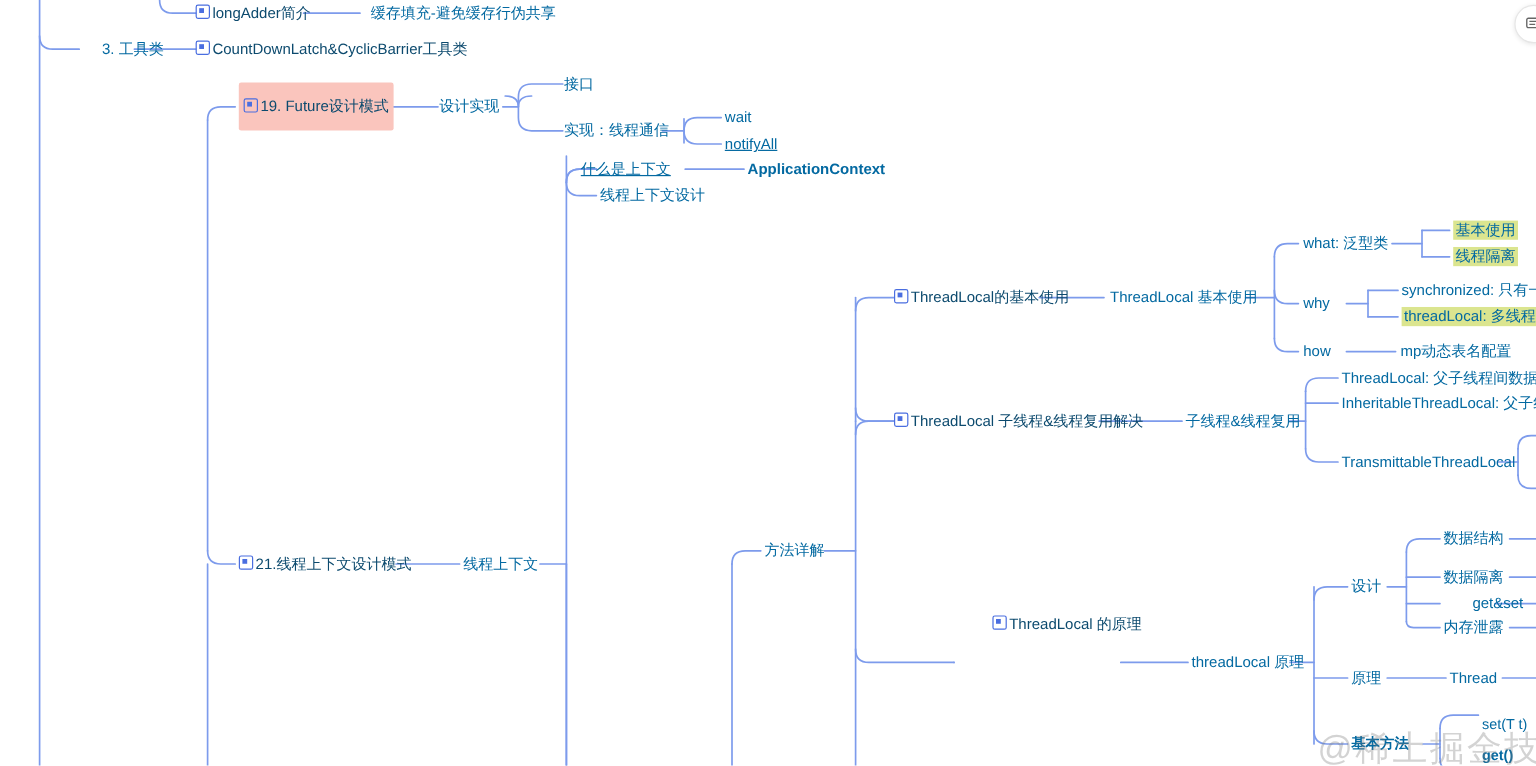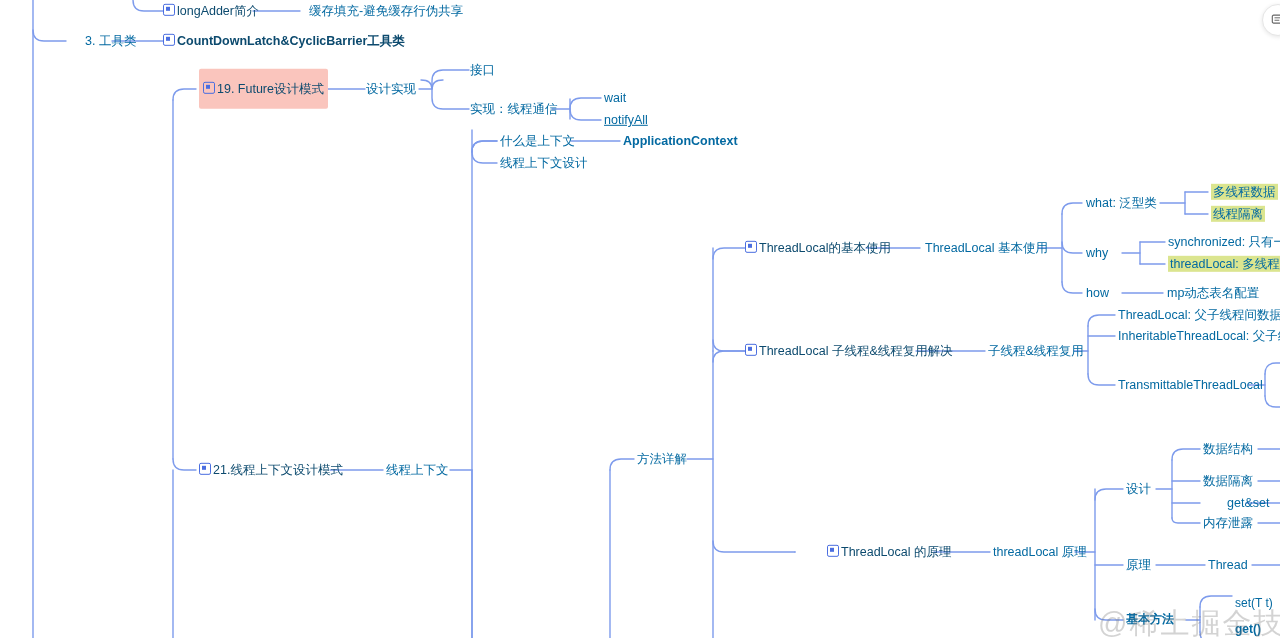--- a/index.html
+++ b/index.html
@@ -183,43 +183,43 @@
       <path d="M1200 632 q0 11 11 11 L1232 643"></path>
     </g>
   </svg>
 
   <div class="node lnk" style="left:163px;top:11px;">
     <span class="ic"></span><span>longAdder简介</span>
   </div>
   <div class="node plain" style="left:309px;top:11px;">缓存填充-避免缓存行伪共享</div>
 
   <div class="node plain" style="left:60px;top:41px;margin-left:25px;">3. 工具类</div>
-  <div class="node lnk" style="left:163px;top:41px;font-weight:bold;">
+  <div class="node lnk" style="left:163px;top:41px;">
     <span class="ic"></span><span>CountDownLatch&amp;CyclicBarrier工具类</span>
   </div>
 
   <div class="node lnk" style="left:199px;top:89px;">
     <span class="hl-pink"><span class="ic"></span><span>19. Future设计模式</span></span>
   </div>
   <div class="node plain" style="left:366px;top:89px;">设计实现</div>
   <div class="node plain" style="left:470px;top:70px;">接口</div>
   <div class="node plain" style="left:470px;top:109px;">实现：线程通信</div>
   <div class="node plain" style="left:604px;top:98px;">wait</div>
   <div class="node plain" style="left:604px;top:120px;text-decoration:underline;">notifyAll</div>
 
-  <div class="node plain" style="left:500px;top:141px;">什么是上下文</div>
+  <div class="node plain" style="left:484px;top:141px;text-decoration:underline;">什么是上下文</div>
   <div class="node plain" style="left:623px;top:141px;font-weight:bold;">ApplicationContext</div>
   <div class="node plain" style="left:500px;top:163px;">线程上下文设计</div>
 
   <div class="node lnk" style="left:745px;top:248px;">
     <span class="ic"></span><span>ThreadLocal的基本使用</span>
   </div>
   <div class="node plain" style="left:925px;top:248px;">ThreadLocal 基本使用</div>
   <div class="node plain" style="left:1086px;top:203px;">what: 泛型类</div>
-  <div class="node plain" style="left:1211px;top:192px;"><span class="hl-green">多线程数据</span></div>
+  <div class="node plain" style="left:1211px;top:192px;"><span class="hl-green">基本使用</span></div>
   <div class="node plain" style="left:1211px;top:214px;"><span class="hl-green">线程隔离</span></div>
   <div class="node plain" style="left:1086px;top:253px;">why</div>
   <div class="node plain" style="left:1168px;top:242px;">synchronized: 只有一份</div>
   <div class="node plain" style="left:1168px;top:264px;"><span class="hl-green">threadLocal: 多线程数据</span></div>
   <div class="node plain" style="left:1086px;top:293px;text-align:right;">how</div>
   <div class="node plain" style="left:1167px;top:293px;text-align:center;">mp动态表名配置</div>
 
   <div class="node lnk" style="left:745px;top:351px;">
     <span class="ic"></span><span>ThreadLocal 子线程&amp;线程复用解决</span>
   </div>
@@ -227,21 +227,21 @@
   <div class="node plain" style="left:1118px;top:315px;">ThreadLocal: 父子线程间数据隔离</div>
   <div class="node plain" style="left:1118px;top:336px;">InheritableThreadLocal: 父子线程</div>
   <div class="node plain" style="left:1118px;top:385px;">TransmittableThreadLocal</div>
 
   <div class="node lnk" style="left:199px;top:470px;">
     <span class="ic"></span><span>21.线程上下文设计模式</span>
   </div>
   <div class="node plain" style="left:386px;top:470px;">线程上下文</div>
   <div class="node plain" style="left:637px;top:459px;">方法详解</div>
 
-  <div class="node lnk" style="left:827px;top:552px;">
+  <div class="node lnk" style="left:827px;top:520px;">
     <span class="ic"></span><span>ThreadLocal 的原理</span>
   </div>
   <div class="node plain" style="left:993px;top:552px;">threadLocal 原理</div>
 
   <div class="node plain" style="left:1126px;top:489px;">设计</div>
   <div class="node plain" style="left:1203px;top:449px;">数据结构</div>
   <div class="node plain" style="left:1203px;top:481px;">数据隔离</div>
   <div class="node plain" style="left:1203px;top:503px;margin-left:24px;">get&amp;set</div>
   <div class="node plain" style="left:1203px;top:523px;">内存泄露</div>
 

